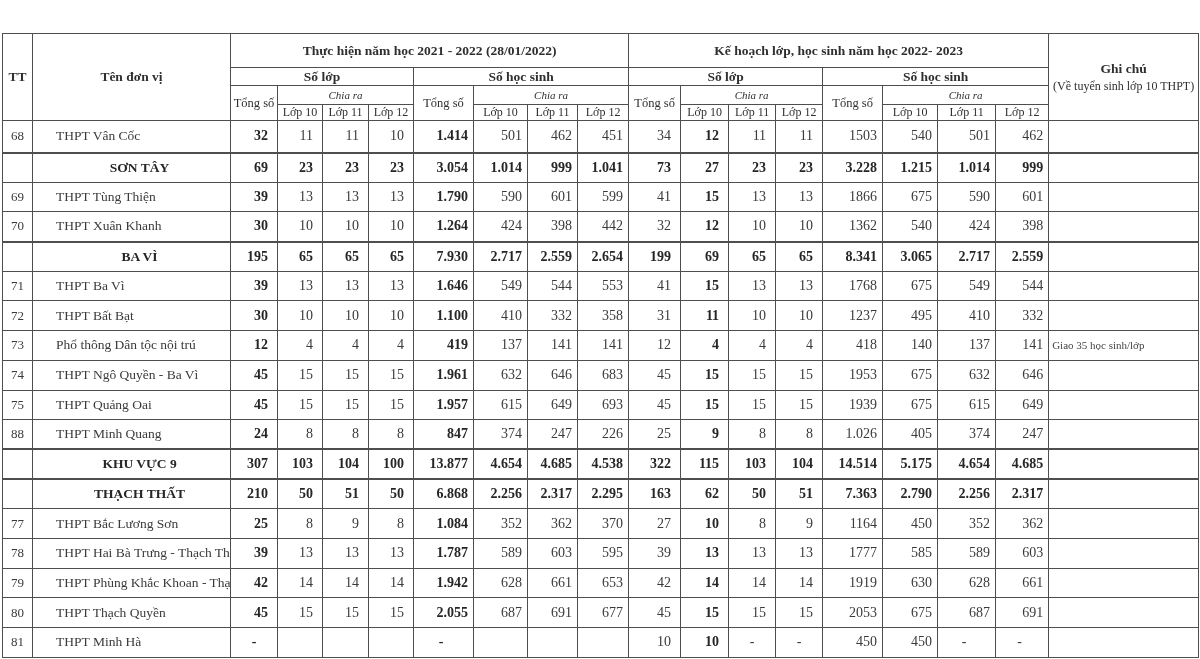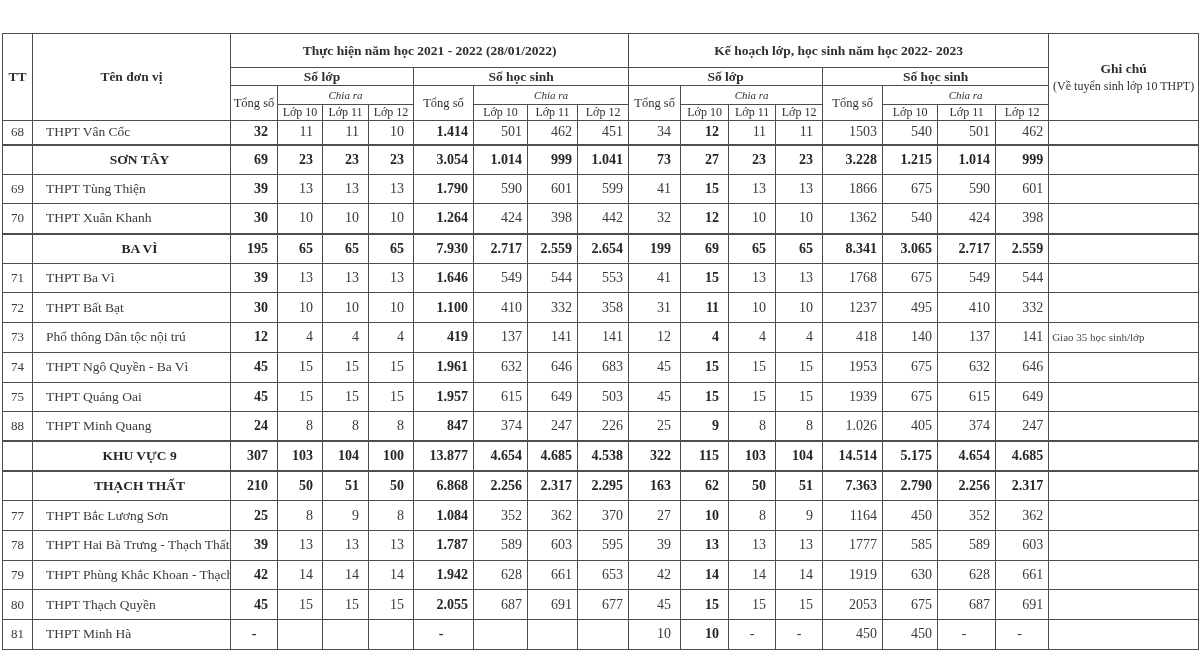--- a/index.html
+++ b/index.html
@@ -24,23 +24,23 @@
   tr.h2 th{height:17px;font-size:13.5px;margin-top:16px;}
   tr.h3 th{height:18px;}
   tr.h4 th{height:15px;}
   th.tongso{font-weight:normal;font-size:12.5px;}
   th.chiara{font-weight:normal;font-style:italic;font-size:11px;}
   tr.h4 th{font-weight:normal;font-size:12px;}
   th.ghichu-h{font-size:12.5px;line-height:1.35;}
   th.ghichu-h .sub{font-weight:normal;font-size:12px;}
   
   tbody tr{height:29.7px;}
-  tbody tr.first{height:24px;}
+  tbody tr.first{height:32px;}
   td.tt{text-align:center;font-size:13px;}
-  td.name{text-align:left;padding-left:13px;font-size:13.5px;}
+  td.name{text-align:left;padding-left:23px;font-size:13.5px;}
   td.num{text-align:right;padding-right:9px;font-size:14px;}
   td.num.hs{padding-right:5px;}
   td.note{font-size:11px;padding:0 3px;text-align:left;color:#454545;}
   td.b{font-weight:bold;color:#262626;}
   tr.summary td{font-weight:bold;color:#262626;border-top-width:2px;}
   tr.summary td.name{text-align:center;padding-left:16px;font-size:13.5px;}
   td.dash{text-align:center;padding-right:0;}
 </style>
 </head>
 <body>
@@ -303,21 +303,21 @@
         <tr>
     <td class="tt">75</td>
     <td class="name">THPT Quảng Oai</td>
     <td class="num b">45</td>
     <td class="num">15</td>
     <td class="num">15</td>
     <td class="num">15</td>
     <td class="num hs b">1.957</td>
     <td class="num hs">615</td>
     <td class="num hs">649</td>
-    <td class="num hs">503</td>
+    <td class="num hs">693</td>
     <td class="num">45</td>
     <td class="num b">15</td>
     <td class="num">15</td>
     <td class="num">15</td>
     <td class="num hs">1939</td>
     <td class="num hs">675</td>
     <td class="num hs">615</td>
     <td class="num hs">649</td>
     <td class="note"></td>
   </tr>

